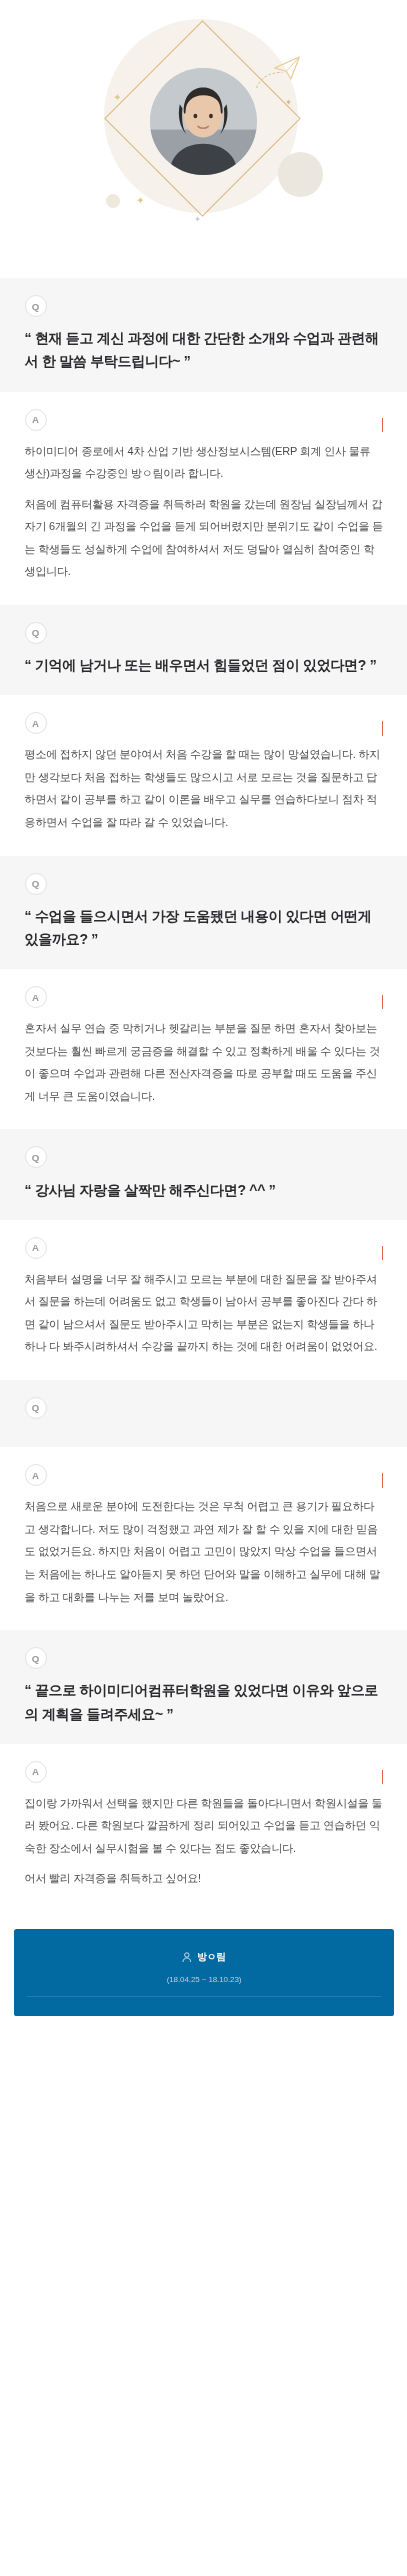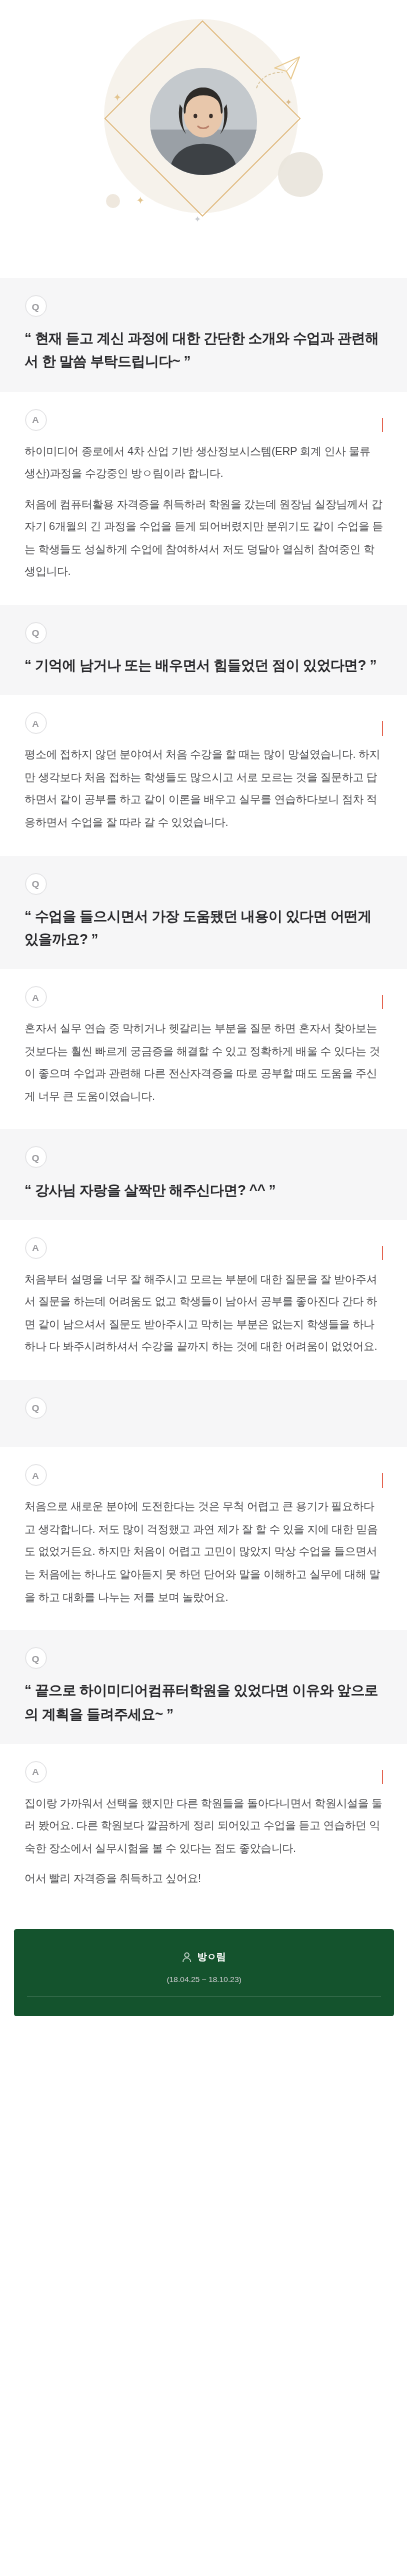--- a/index.html
+++ b/index.html
@@ -148,21 +148,21 @@
     color: #4a4a4d;
     letter-spacing: -0.2px;
     margin-top: 9px;
   }
   .a-para + .a-para { margin-top: 8px; }
 
   
   .footer {
     position: relative;
     margin: 13px 14.2px 17px 14.2px;
-    background: #14532d;
+    background: #0369a1;
     border-radius: 2.6px;
     padding: 22px 13px 19.4px 13px;
     text-align: center;
     color: #ffffff;
   }
   .footer .person-row {
     display: flex;
     align-items: center;
     justify-content: center;
     gap: 5.2px;

